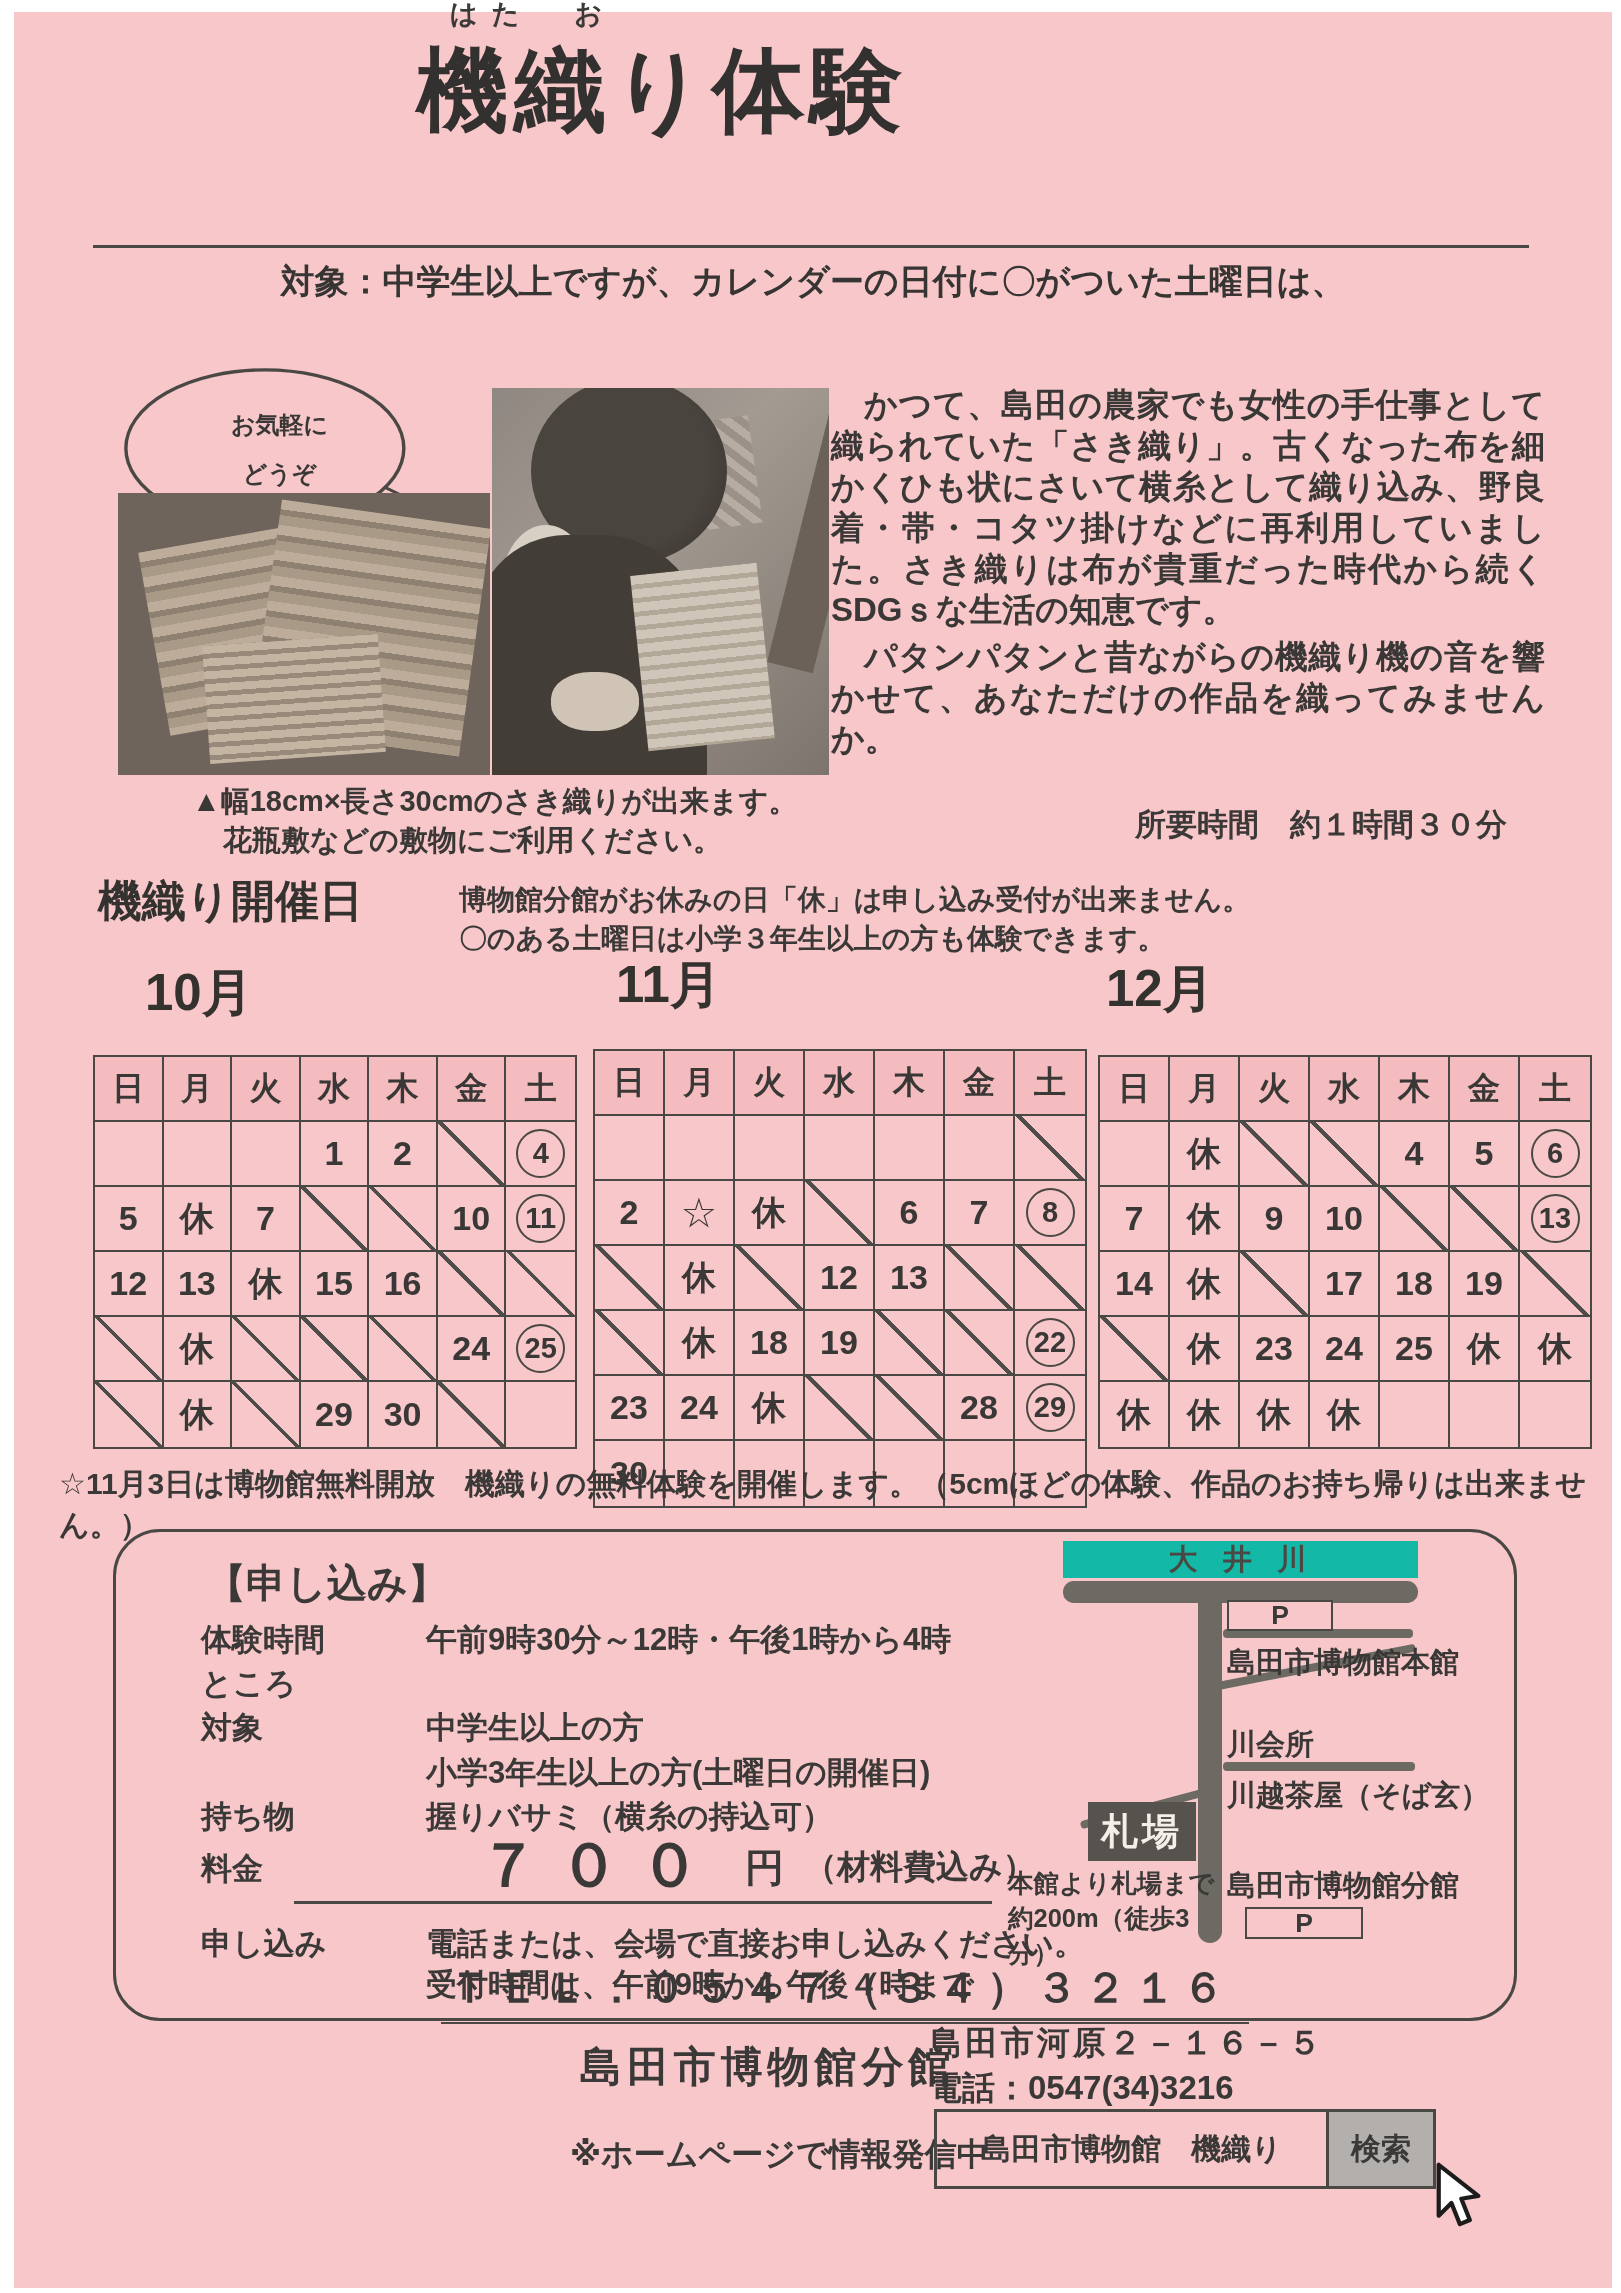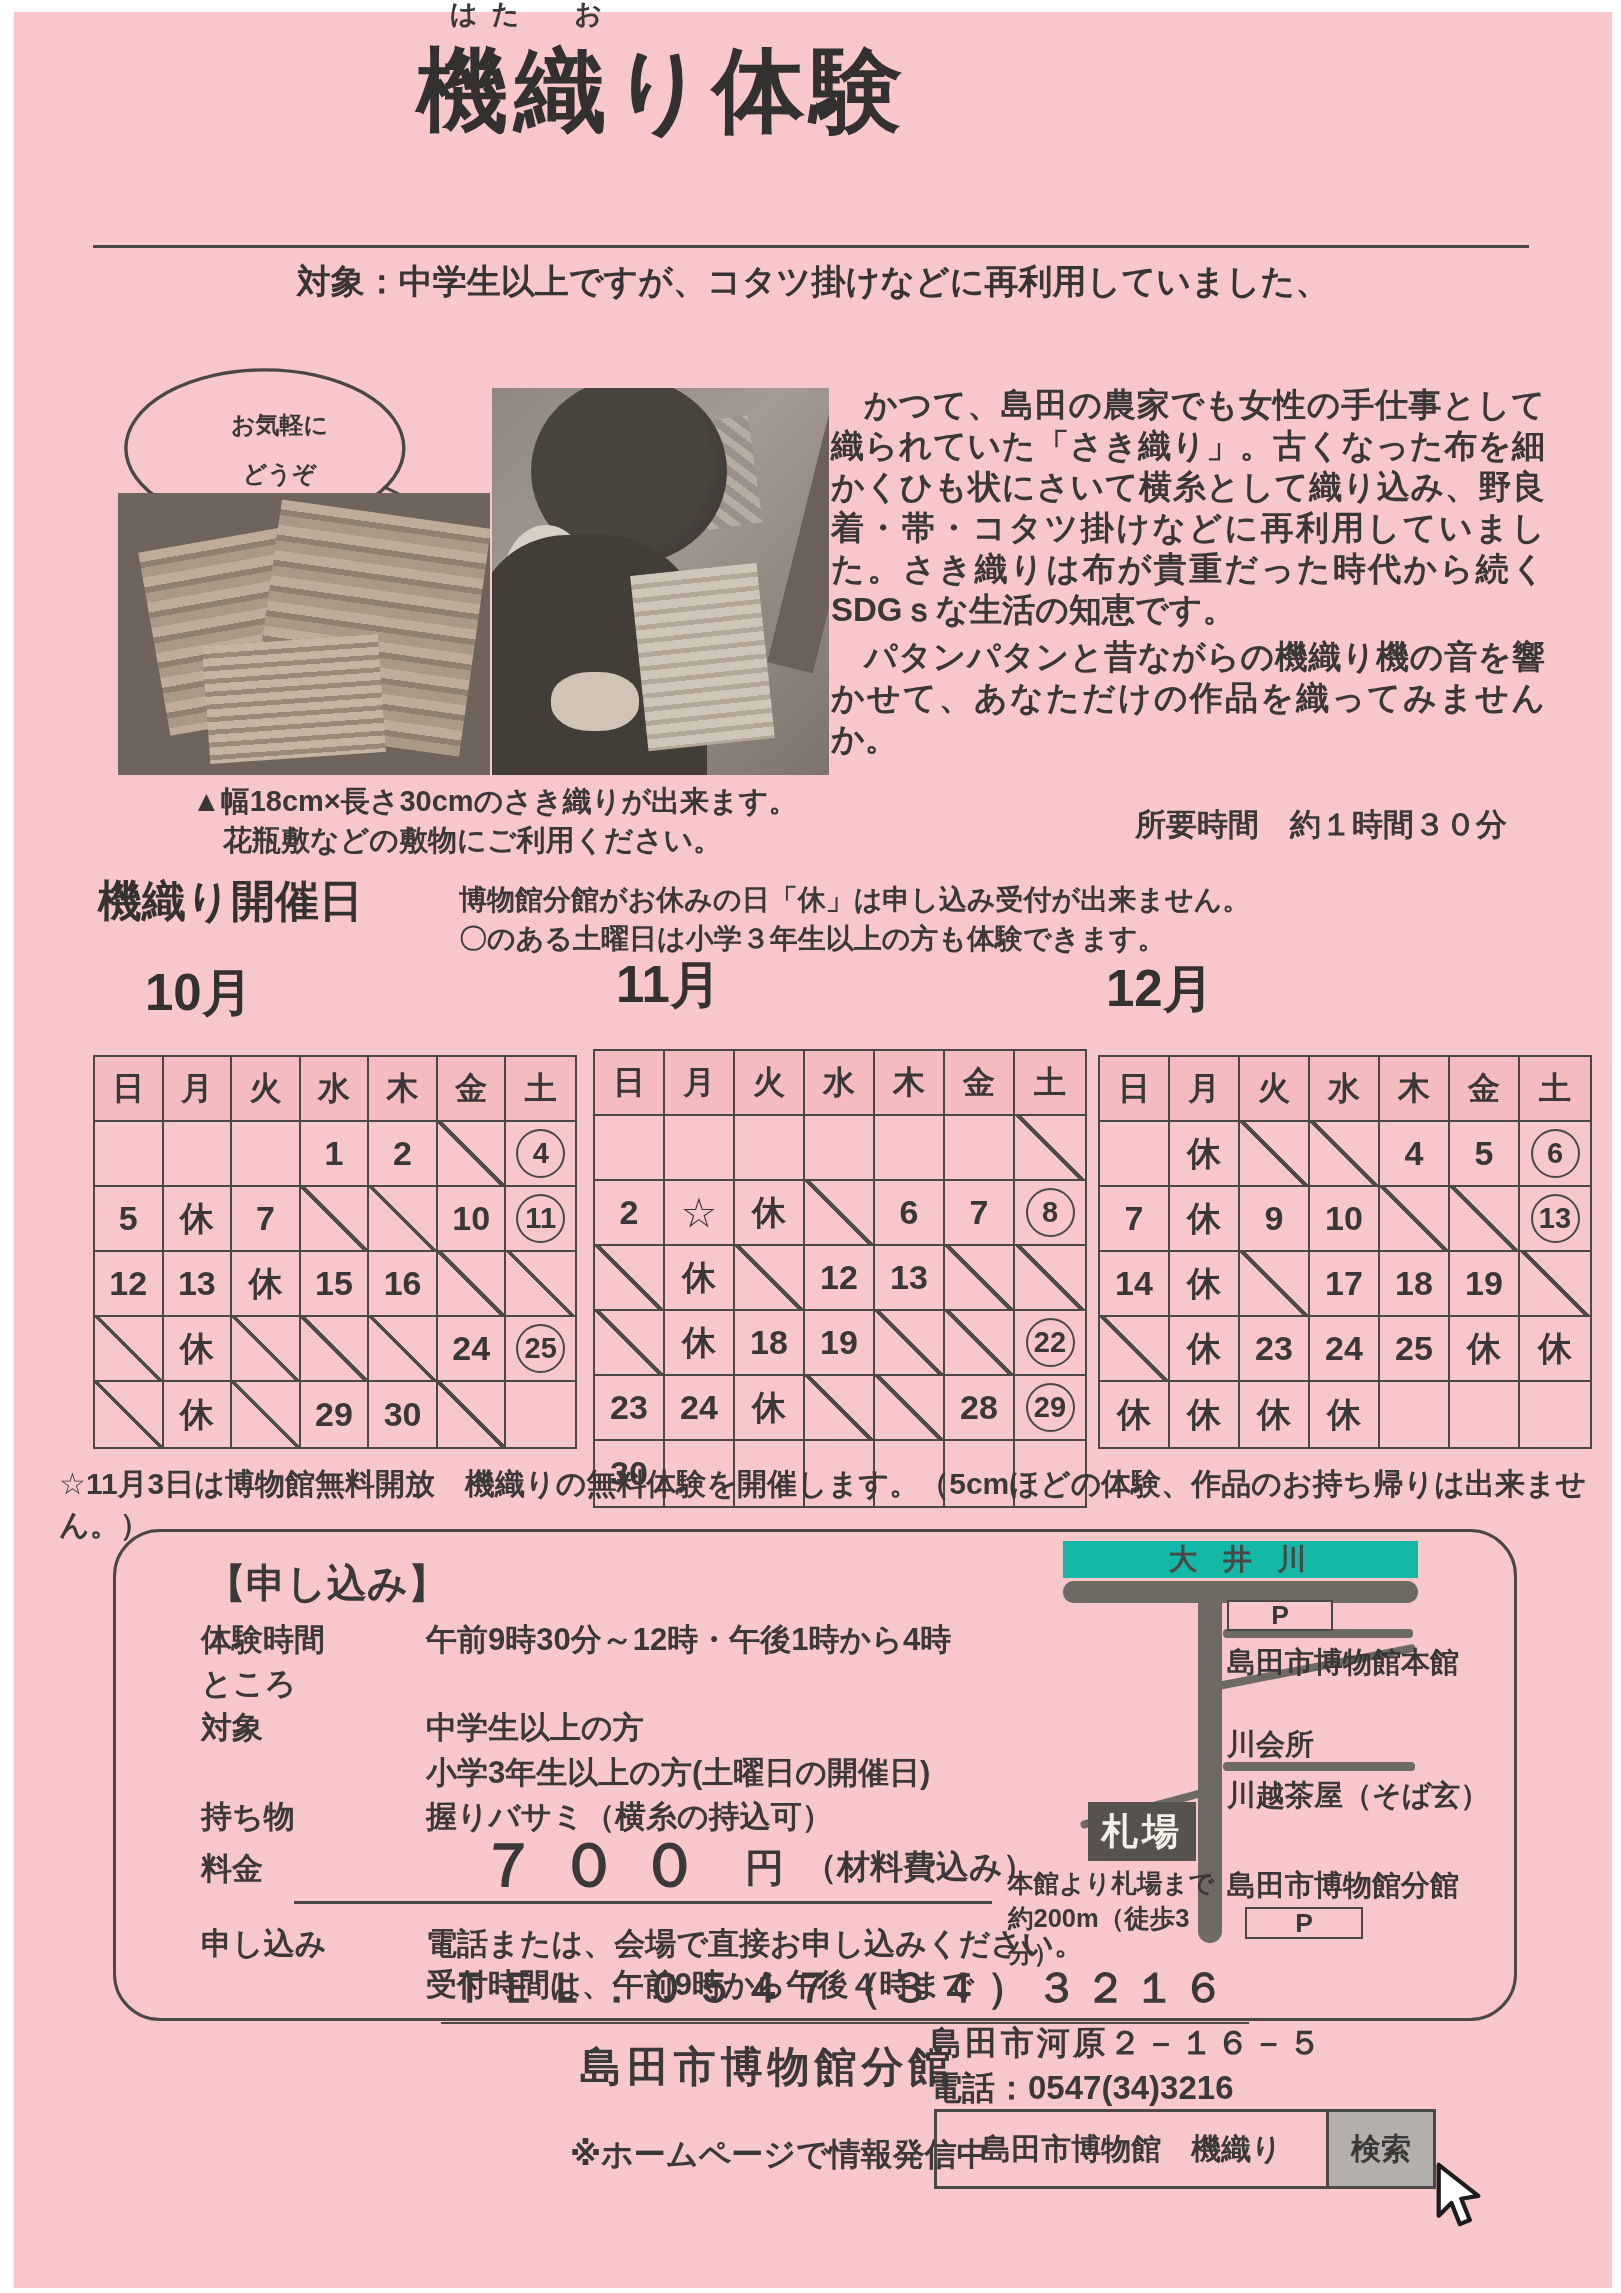--- a/index.html
+++ b/index.html
@@ -134,21 +134,21 @@
 
   <div class="abs title-wrap">
     <div class="title">
       <span class="furigana">はた　お</span>
       <span>機織り体験</span>
     </div>
   </div>
   <div class="abs divider"></div>
 
   <div class="abs intro">
-    <div>対象：中学生以上ですが、コタツ掛けなどに再利用していました、</div>
+    <div>対象：中学生以上ですが、カレンダーの日付に〇がついた土曜日は、</div>
   </div>
 
   <svg class="abs bubble-svg" width="323" height="186" viewBox="0 0 330 190">
     <polygon points="240,110 322,150 230,140" fill="#f8c7c9" stroke="#4a4845" stroke-width="3"></polygon>
     <ellipse cx="148" cy="85" rx="142" ry="80" fill="#f8c7c9" stroke="#4a4845" stroke-width="3.5"></ellipse>
   </svg>
   <div class="abs bubble-text">
     <div>お気軽に</div>
     <div>どうぞ</div>
   </div>

